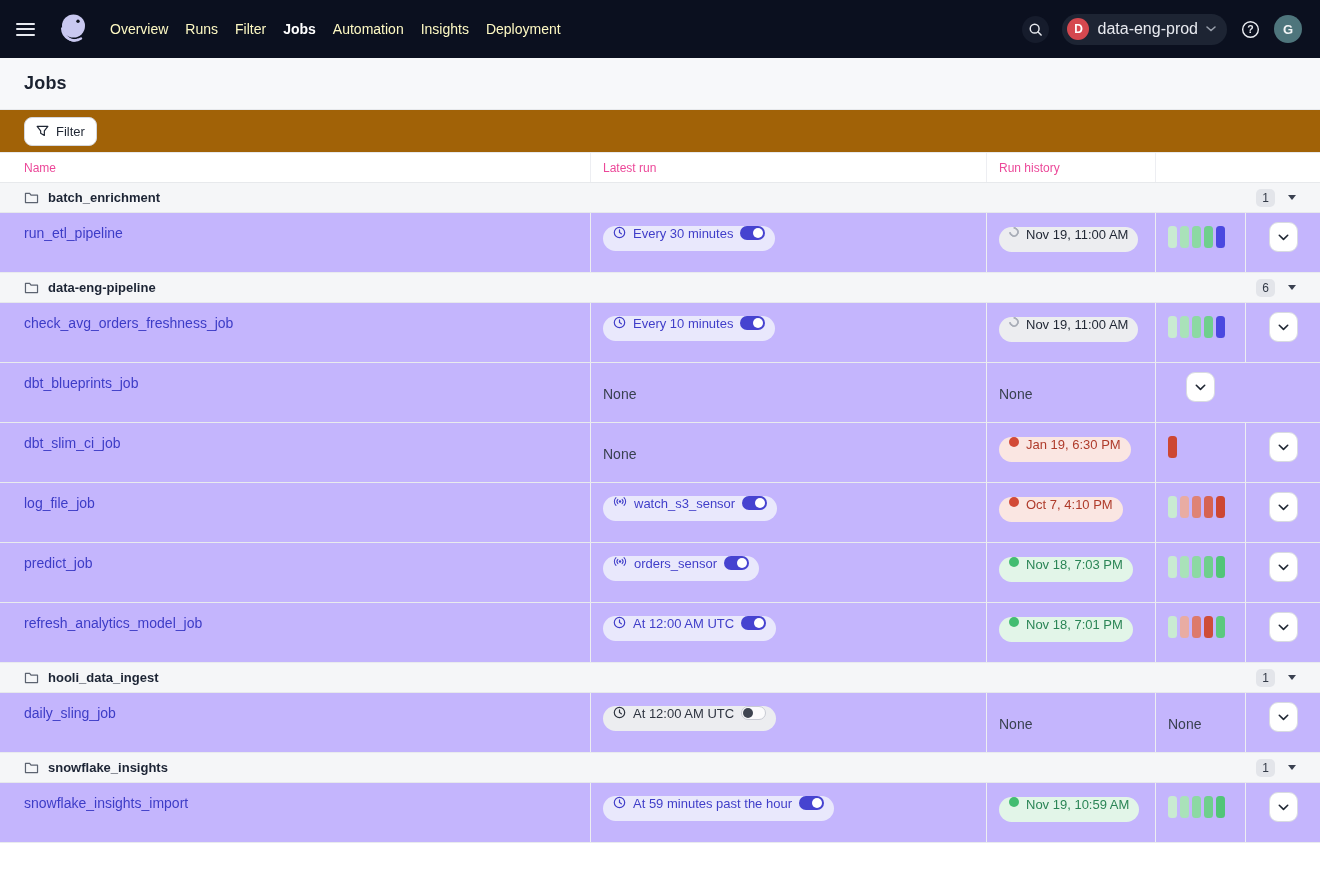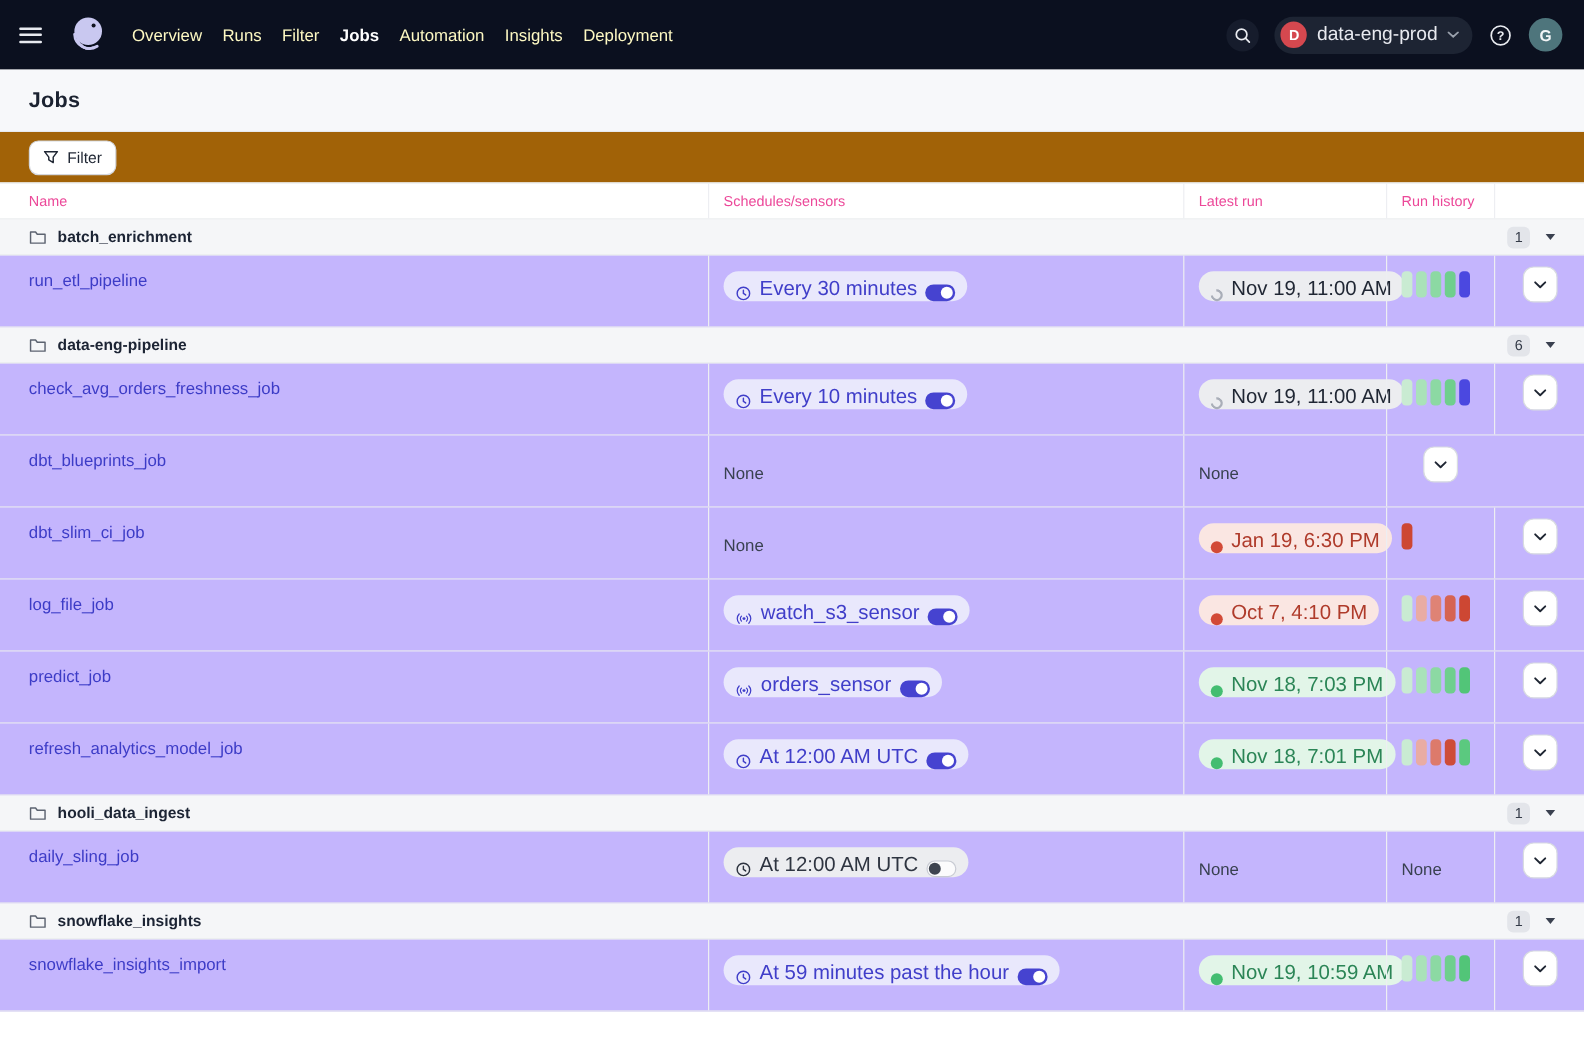--- a/index.html
+++ b/index.html
@@ -59,22 +59,22 @@
     border-top:5px solid #3A4150; cursor:pointer; }
 
   .job-row { display:grid; grid-template-columns:590px 396px 169px 90px 1fr; height:60px;
     border-bottom:1px solid #E9EBEE; background:#c4b5fd; }
   .job-row > div { padding:10px 12px 0; }
   .job-row > div:first-child { padding-left:24px; }
   .job-row > div:nth-child(n+2) { border-left:1px solid #EDEEF2; }
   .job-name { color:#3D3CC7; font-size:14px; font-weight:500; display:inline-block; margin-top:2px; cursor:pointer; }
   .none { font-size:14px; color:#394150; display:inline-block; margin-top:13px; }
 
-  .pill { display:inline-flex; align-items:flex-end; gap:7px; height:25px; padding:0 10px;
-    border-radius:13px; font-size:17px; margin-top:3px; cursor:pointer; white-space:nowrap; }
+  .pill { display:inline-flex; align-items:flex-start; gap:7px; height:25px; padding:0 10px;
+    border-radius:13px; font-size:13px; margin-top:3px; cursor:pointer; white-space:nowrap; }
   .trig.on  { background:#E9E8FC; color:#403EC9; }
   .trig.off { background:#ECEDF0; color:#2E3440; }
   .picon { display:flex; }
 
   .toggle { position:relative; width:25px; height:14px; border-radius:7px; cursor:pointer; flex:none; }
   .toggle.on { background:#4643D0; }
   .toggle.on .knob { position:absolute; right:2px; top:2px; width:10px; height:10px; border-radius:50%; background:#fff; }
   .toggle.off { background:#FBFBFC; border:1px solid #C8CBD3; }
   .toggle.off .knob { position:absolute; left:1px; top:1px; width:10px; height:10px; border-radius:50%; background:#3E4450; }
 
@@ -157,21 +157,20 @@
       <svg width="13" height="12" viewBox="0 0 14 13" fill="none" stroke="#1F2633" stroke-width="1.3" stroke-linejoin="round">
         <path d="M1.2 1.5h11.6L9 6.4v5l-4-2.4V6.4L1.2 1.5z"></path>
       </svg>
     </span>
     <span>Filter</span>
   </button>
 </div>
 
 <div class="thead">
   <div>Name</div>
-  <div>Schedules/sensors</div>
   <div>Latest run</div>
   <div>Run history</div>
   <div></div>
 </div>
 <div id="table-body">
     <div class="group-row">
       <div class="gleft">
         <span style="display:flex">
           <svg width="15" height="13" viewBox="0 0 16 14" fill="none" stroke="currentColor" stroke-width="1.3" stroke-linejoin="round">
             <path d="M1.5 12.5v-10h4.5l1.5 2h7v8z"></path>

